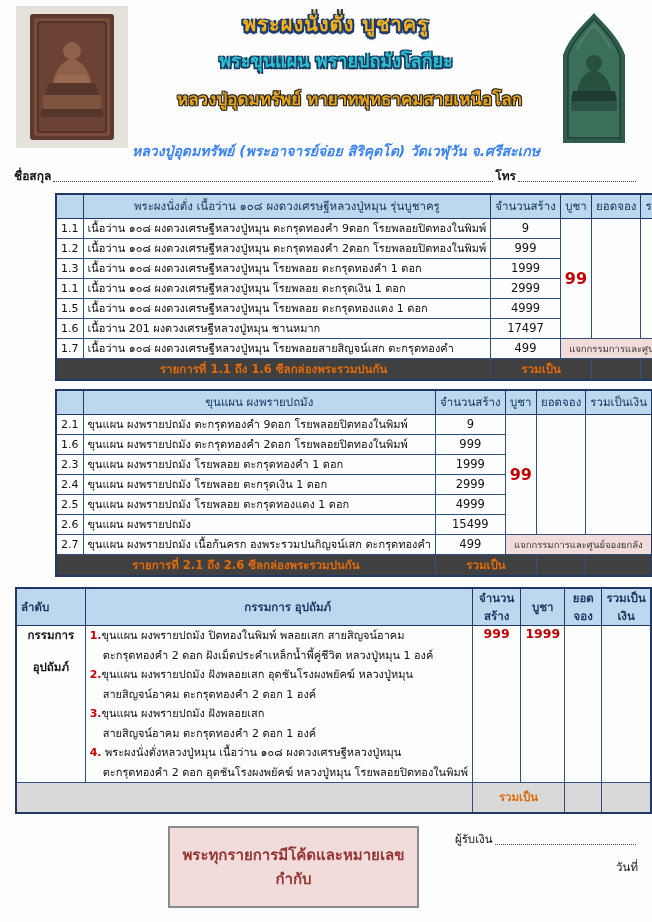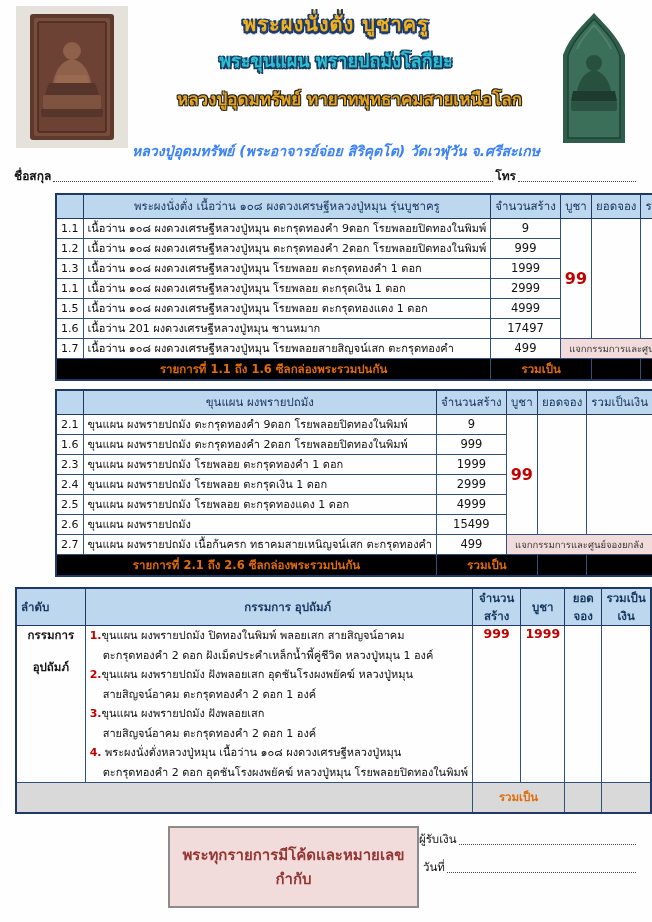--- a/index.html
+++ b/index.html
@@ -32,40 +32,40 @@
   .tbl thead th { background:#bdd7ee; color:#15355e; font-weight:normal; font-size:11.5px; height:24px; border-color:#1f3864; }
   .c-no { width:54px; text-align:center; }
   .c-desc { width:318px; }
   .c-qty { width:55px; text-align:center; }
   .c-price { width:36px; text-align:center; }
   .c-booked { width:48px; }
   .c-total { width:80px; }
   .qty-val { text-align:center; font-size:11.5px; }
   .price-merged { text-align:center; color:#c00000; font-size:16px; font-weight:bold; }
   .note-cell { background:#f2dcdb; text-align:center; font-size:9.5px; color:#333; }
-  .sumrow td { background:#000000; color:#e26b0a; font-weight:bold; text-align:center; font-size:11.5px; height:22px; }
+  .sumrow td { background:#404040; color:#e26b0a; font-weight:bold; text-align:center; font-size:11.5px; height:22px; }
 
   
   .tbl3 { border:2px solid #1f3864; margin-left:15px; margin-top:10px; font-size:11px; }
   .tbl3 th, .tbl3 td { border:1px solid #31507e; padding:0 4px; overflow:hidden; }
   .tbl3 thead th { background:#bdd7ee; color:#15355e; font-weight:bold; font-size:11.5px; height:24px; border-color:#1f3864; }
   .c3-label { width:90px; text-align:left; }
   .t3-label { vertical-align:top; text-align:center; font-weight:bold; padding-top:8px; font-size:11.5px; }
   .t3-label div { margin-bottom:14px;text-align:center; }
   .t3-desc { vertical-align:top; padding:5px 6px; line-height:19.5px; white-space:nowrap; }
   .inum { color:#c00000; font-weight:bold; }
   .l2 { padding-left:13px; }
   .t3-top { vertical-align:top; text-align:center; padding-top:6px; color:#c00000; font-size:12.5px; font-weight:bold; }
   .t3-sumrow td { background:#d9d9d9; height:30px; color:#e26b0a; font-weight:bold; text-align:center; font-size:11.5px; }
 
   
   .bottom-row { display:flex; align-items:flex-start; margin-top:12px; }
   .code-box { margin-left:168px; width:252px; border:2px solid #8b8b8b; background:#f2dcdb; color:#943634; font-size:15px; font-weight:bold; text-align:center; padding:15px 4px; }
   .sign-block { margin-left:auto; margin-right:14px; width:220px; font-size:11.5px; padding-top:4px; }
-  .sign-line { display:flex; align-items:flex-end; margin-bottom:10px; }
+  .sign-line { display:flex; align-items:flex-end; margin-bottom:10px;margin-left:36px; }
   .sign-line .dots { border-bottom:1.5px dotted #444; }
 
   .amulet-svg { display:block; }
 </style>
 </head>
 <body>
 
 <div class="page">
 
   <div class="hdr">
@@ -210,21 +210,21 @@
         <td>ขุนแผน ผงพรายปถมัง โรยพลอย ตะกรุดทองแดง 1 ดอก</td>
         <td class="qty-val">4999</td>
       </tr>
       <tr>
         <td class="c-no">2.6</td>
         <td>ขุนแผน ผงพรายปถมัง</td>
         <td class="qty-val">15499</td>
       </tr>
       <tr>
         <td class="c-no">2.7</td>
-        <td>ขุนแผน ผงพรายปถมัง เนื้อก้นครก ทธาคมสายเหนิญจน์เสก ตะกรุดทองคำ</td>
+        <td>ขุนแผน ผงพรายปถมัง เนื้อก้นครก องพระรวมปนกิญจน์เสก ตะกรุดทองคำ</td>
         <td class="qty-val">499</td>
         <td class="note-cell" colspan="3">แจกกรรมการและศูนย์จองยกลัง</td>
       </tr>
       <tr class="sumrow">
         <td colspan="2">รายการที่ 2.1 ถึง 2.6  ซีลกล่องพระรวมปนกัน</td>
         <td colspan="2">รวมเป็น</td>
         <td></td>
         <td></td>
       </tr>
     </tbody>
@@ -271,20 +271,20 @@
     </tbody>
   </table>
 
   <div class="bottom-row">
     <div class="code-box">พระทุกรายการมีโค้ดและหมายเลขกำกับ</div>
     <div class="sign-block">
       <div class="sign-line">
         <span>ผู้รับเงิน</span>
         <span class="dots"></span>
       </div>
-      <div class="sign-line" style="padding-left:4px;">
+      <div class="sign-line" style="padding-left:4px;flex-direction:column;">
         <span>วันที่</span>
         <span class="dots"></span>
       </div>
     </div>
   </div>
 
 </div>
 
 </body></html>

